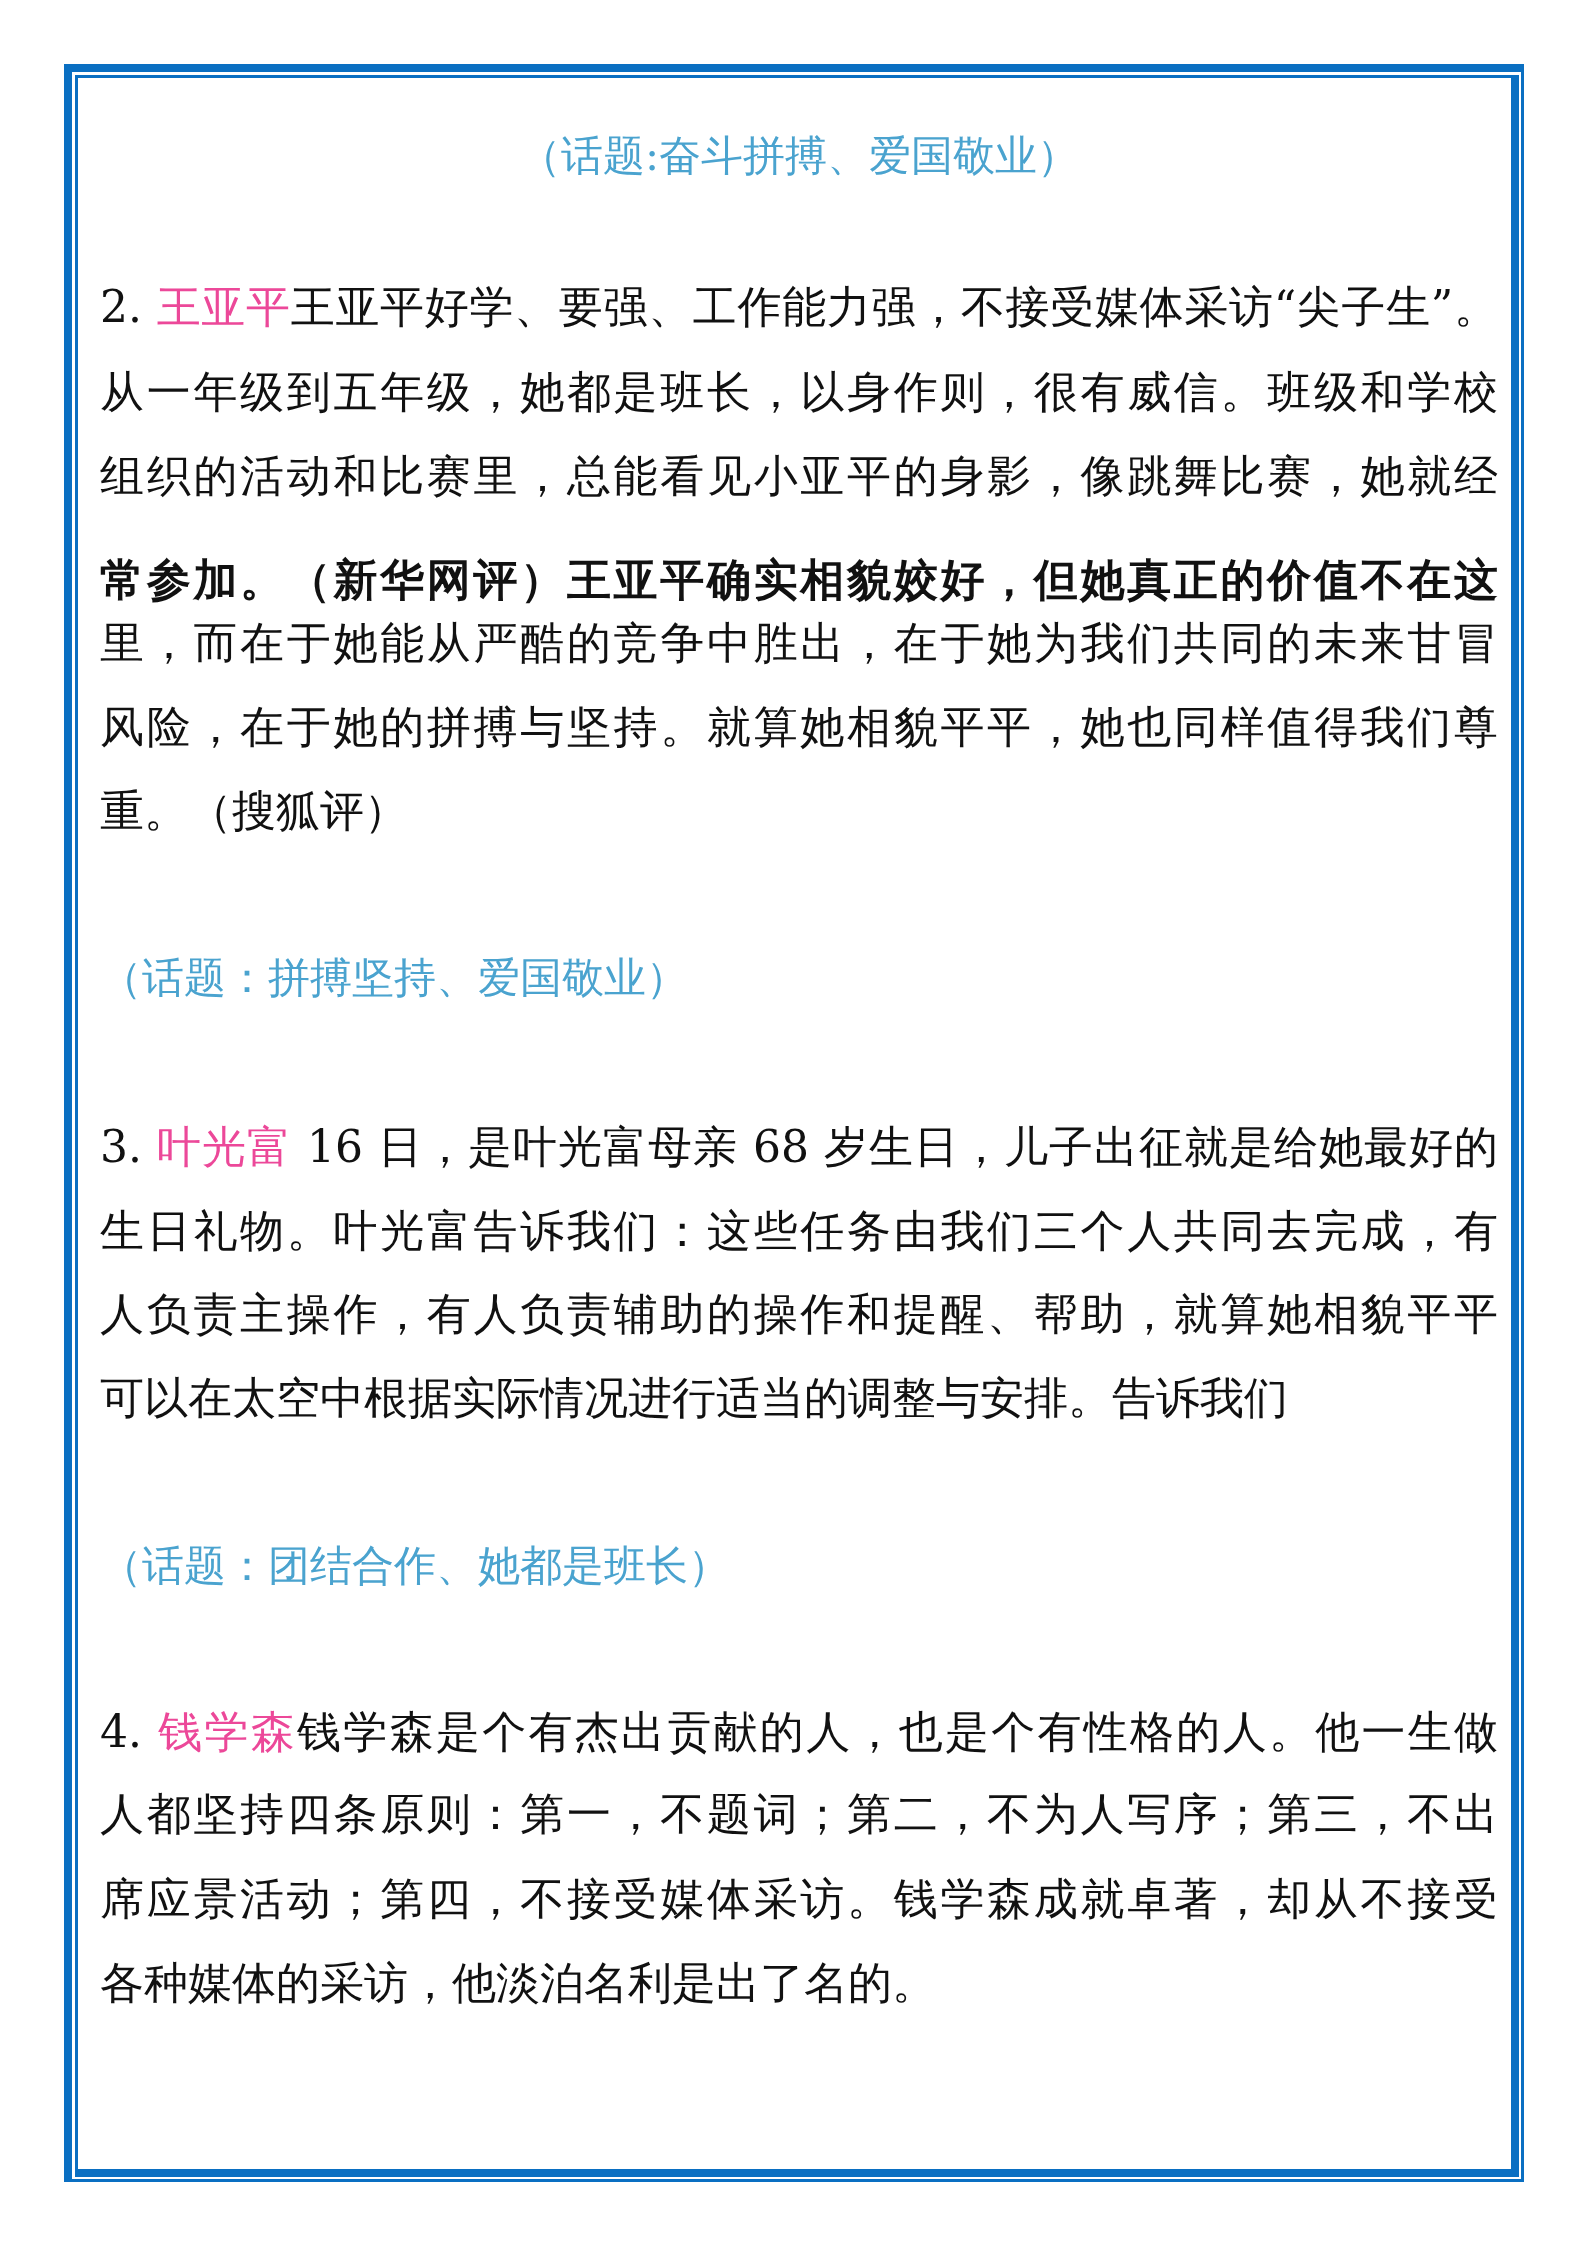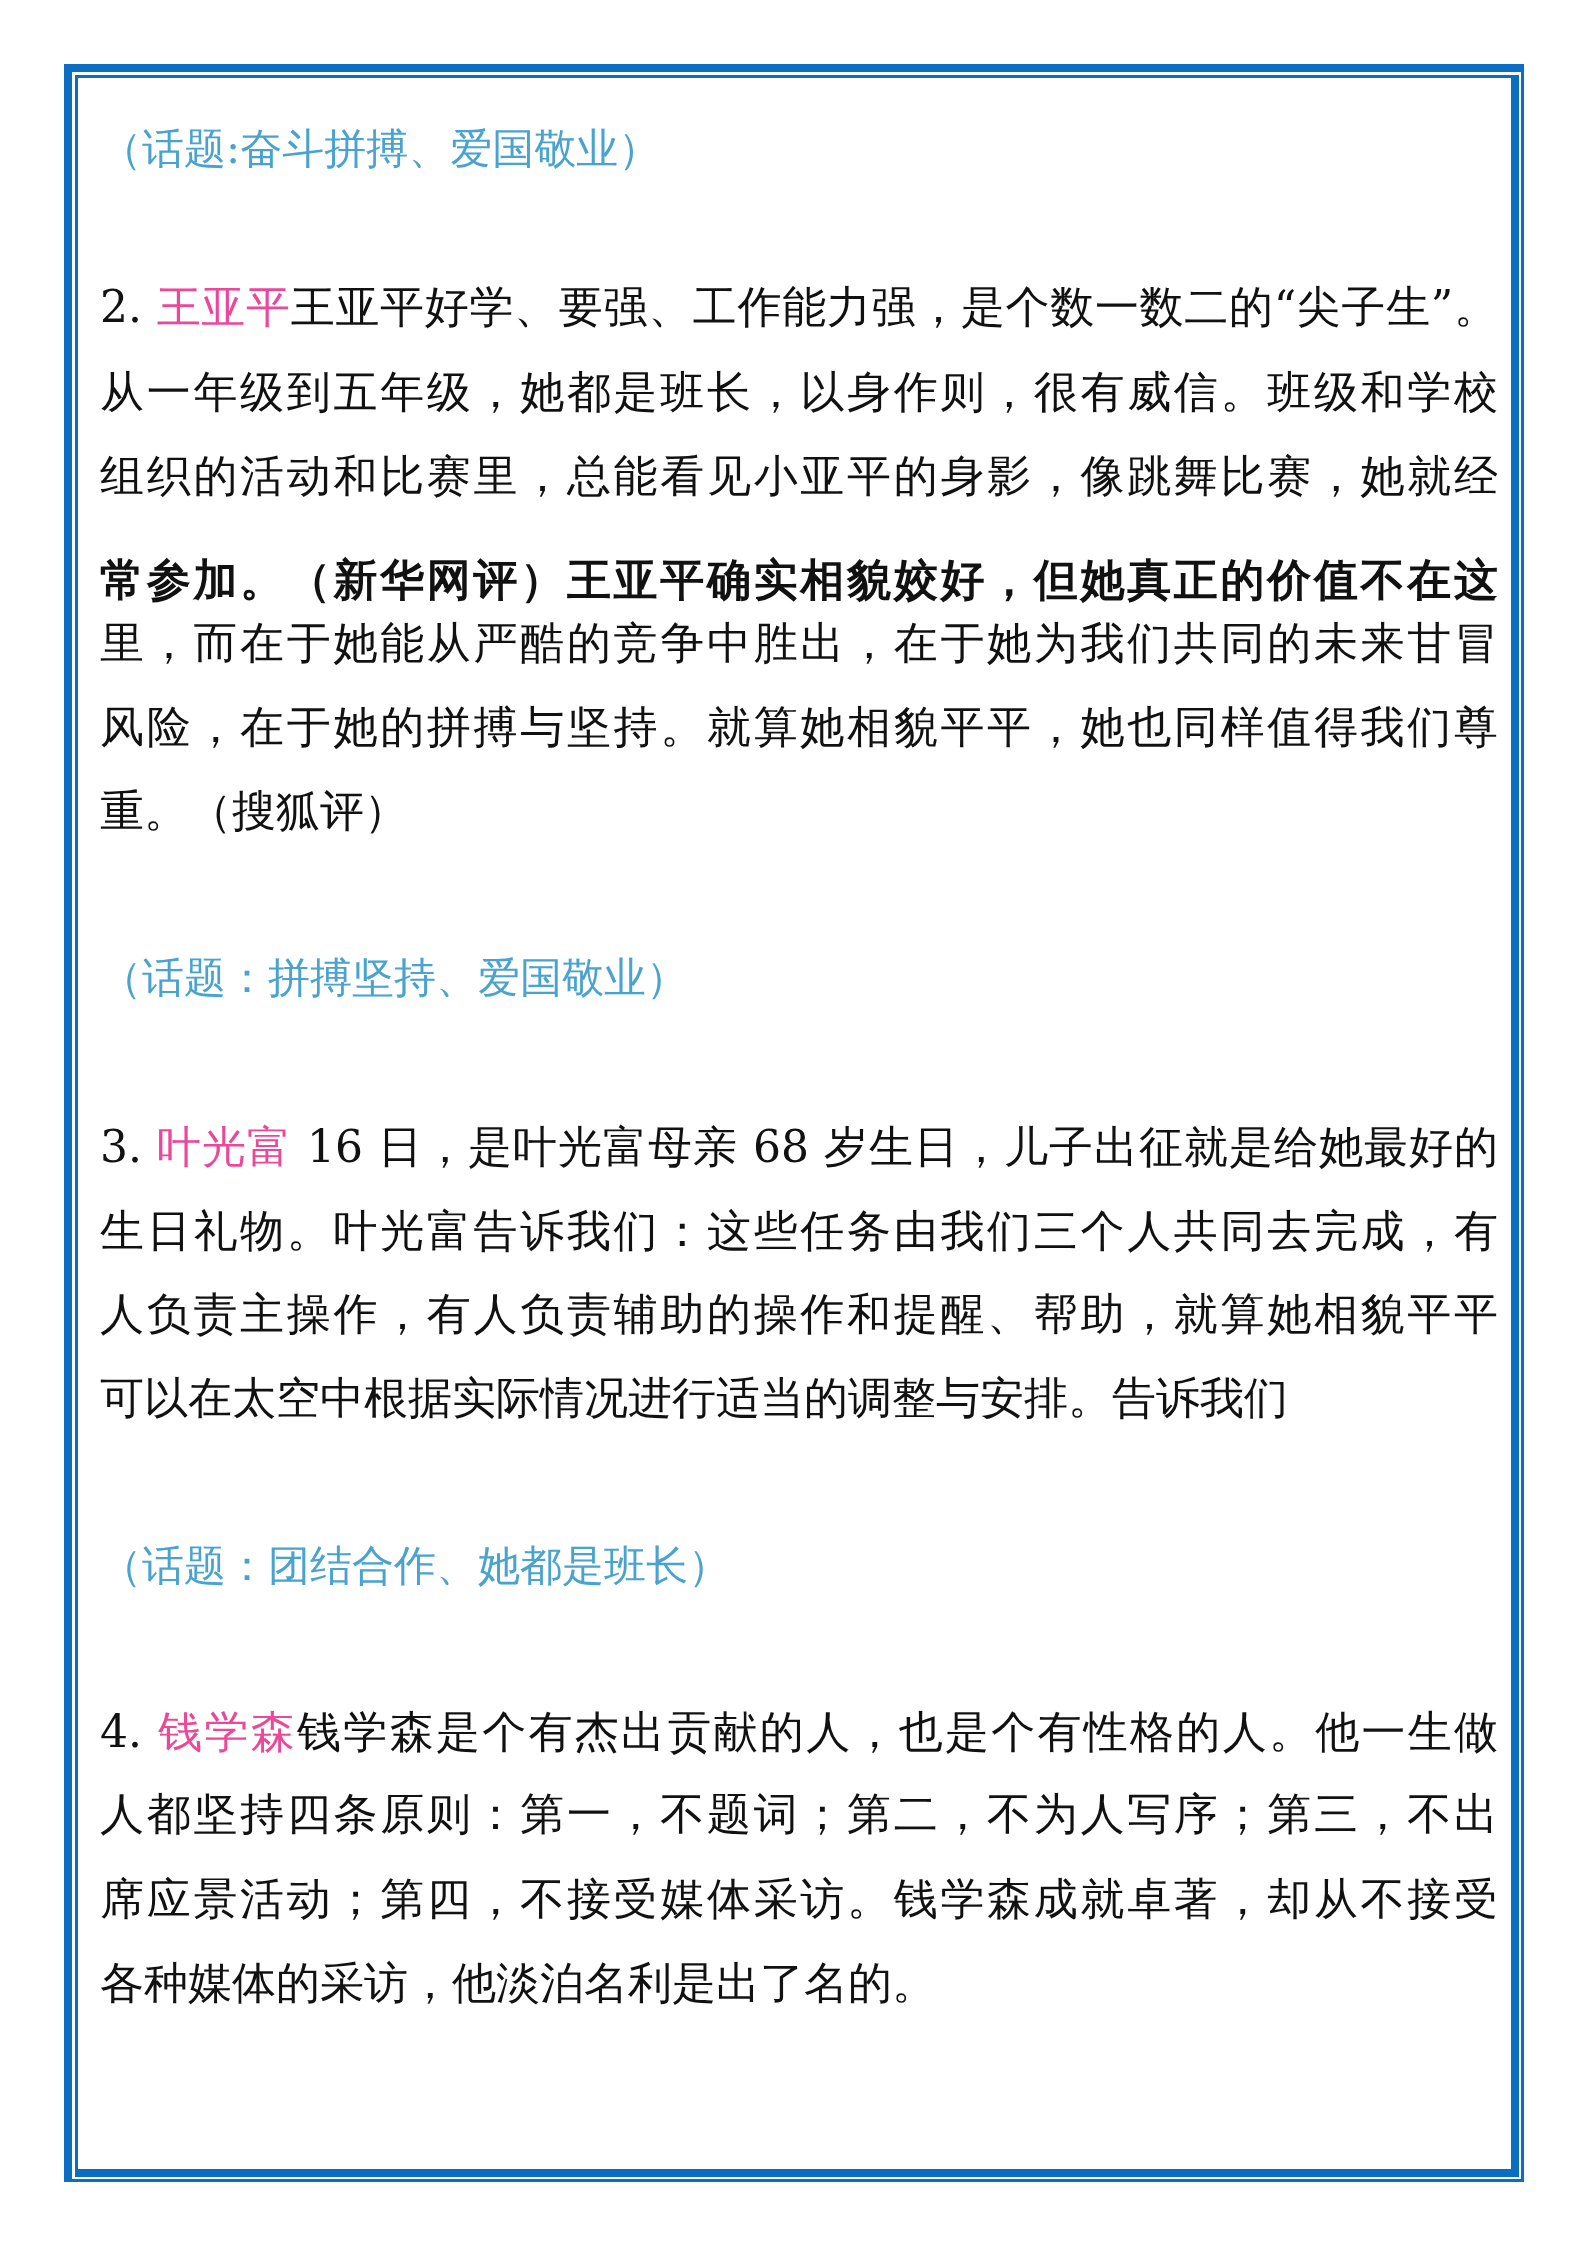--- a/index.html
+++ b/index.html
@@ -16,23 +16,23 @@
   .line.full { text-align: justify; text-align-last: justify; }
   .topic { color: #4aa3cf; font-size: 42px; }
   .name { color: #ec4899; }
 </style>
 </head>
 <body>
 
 <div class="frame-outer"></div>
 <div class="frame-inner"></div>
 
-<div class="line topic" style="top:107px;">（话题:奋斗拼搏、爱国敬业）</div>
+<div class="line topic" style="top:114px;text-align:center;">（话题:奋斗拼搏、爱国敬业）</div>
 
-<div class="line full" style="top:265px;"><span>2. </span><span class="name">王亚平</span><span>王亚平好学、要强、工作能力强，是个数一数二的“尖子生”。</span></div>
+<div class="line full" style="top:265px;"><span>2. </span><span class="name">王亚平</span><span>王亚平好学、要强、工作能力强，不接受媒体采访“尖子生”。</span></div>
 <div class="line full" style="top:350px;">从一年级到五年级，她都是班长，以身作则，很有威信。班级和学校</div>
 <div class="line full" style="top:434px;">组织的活动和比赛里，总能看见小亚平的身影，像跳舞比赛，她就经</div>
 <div class="line full" style="top:538px;font-weight:bold;">常参加。（新华网评）王亚平确实相貌姣好，但她真正的价值不在这</div>
 <div class="line full" style="top:601px;">里，而在于她能从严酷的竞争中胜出，在于她为我们共同的未来甘冒</div>
 <div class="line full" style="top:685px;">风险，在于她的拼搏与坚持。就算她相貌平平，她也同样值得我们尊</div>
 <div class="line" style="top:769px;">重。（搜狐评）</div>
 
 <div class="line topic" style="top:936px;">（话题：拼搏坚持、爱国敬业）</div>
 
 <div class="line full" style="top:1105px;"><span>3. </span><span class="name">叶光富</span><span> 16 日，是叶光富母亲 68 岁生日，儿子出征就是给她最好的</span></div>

